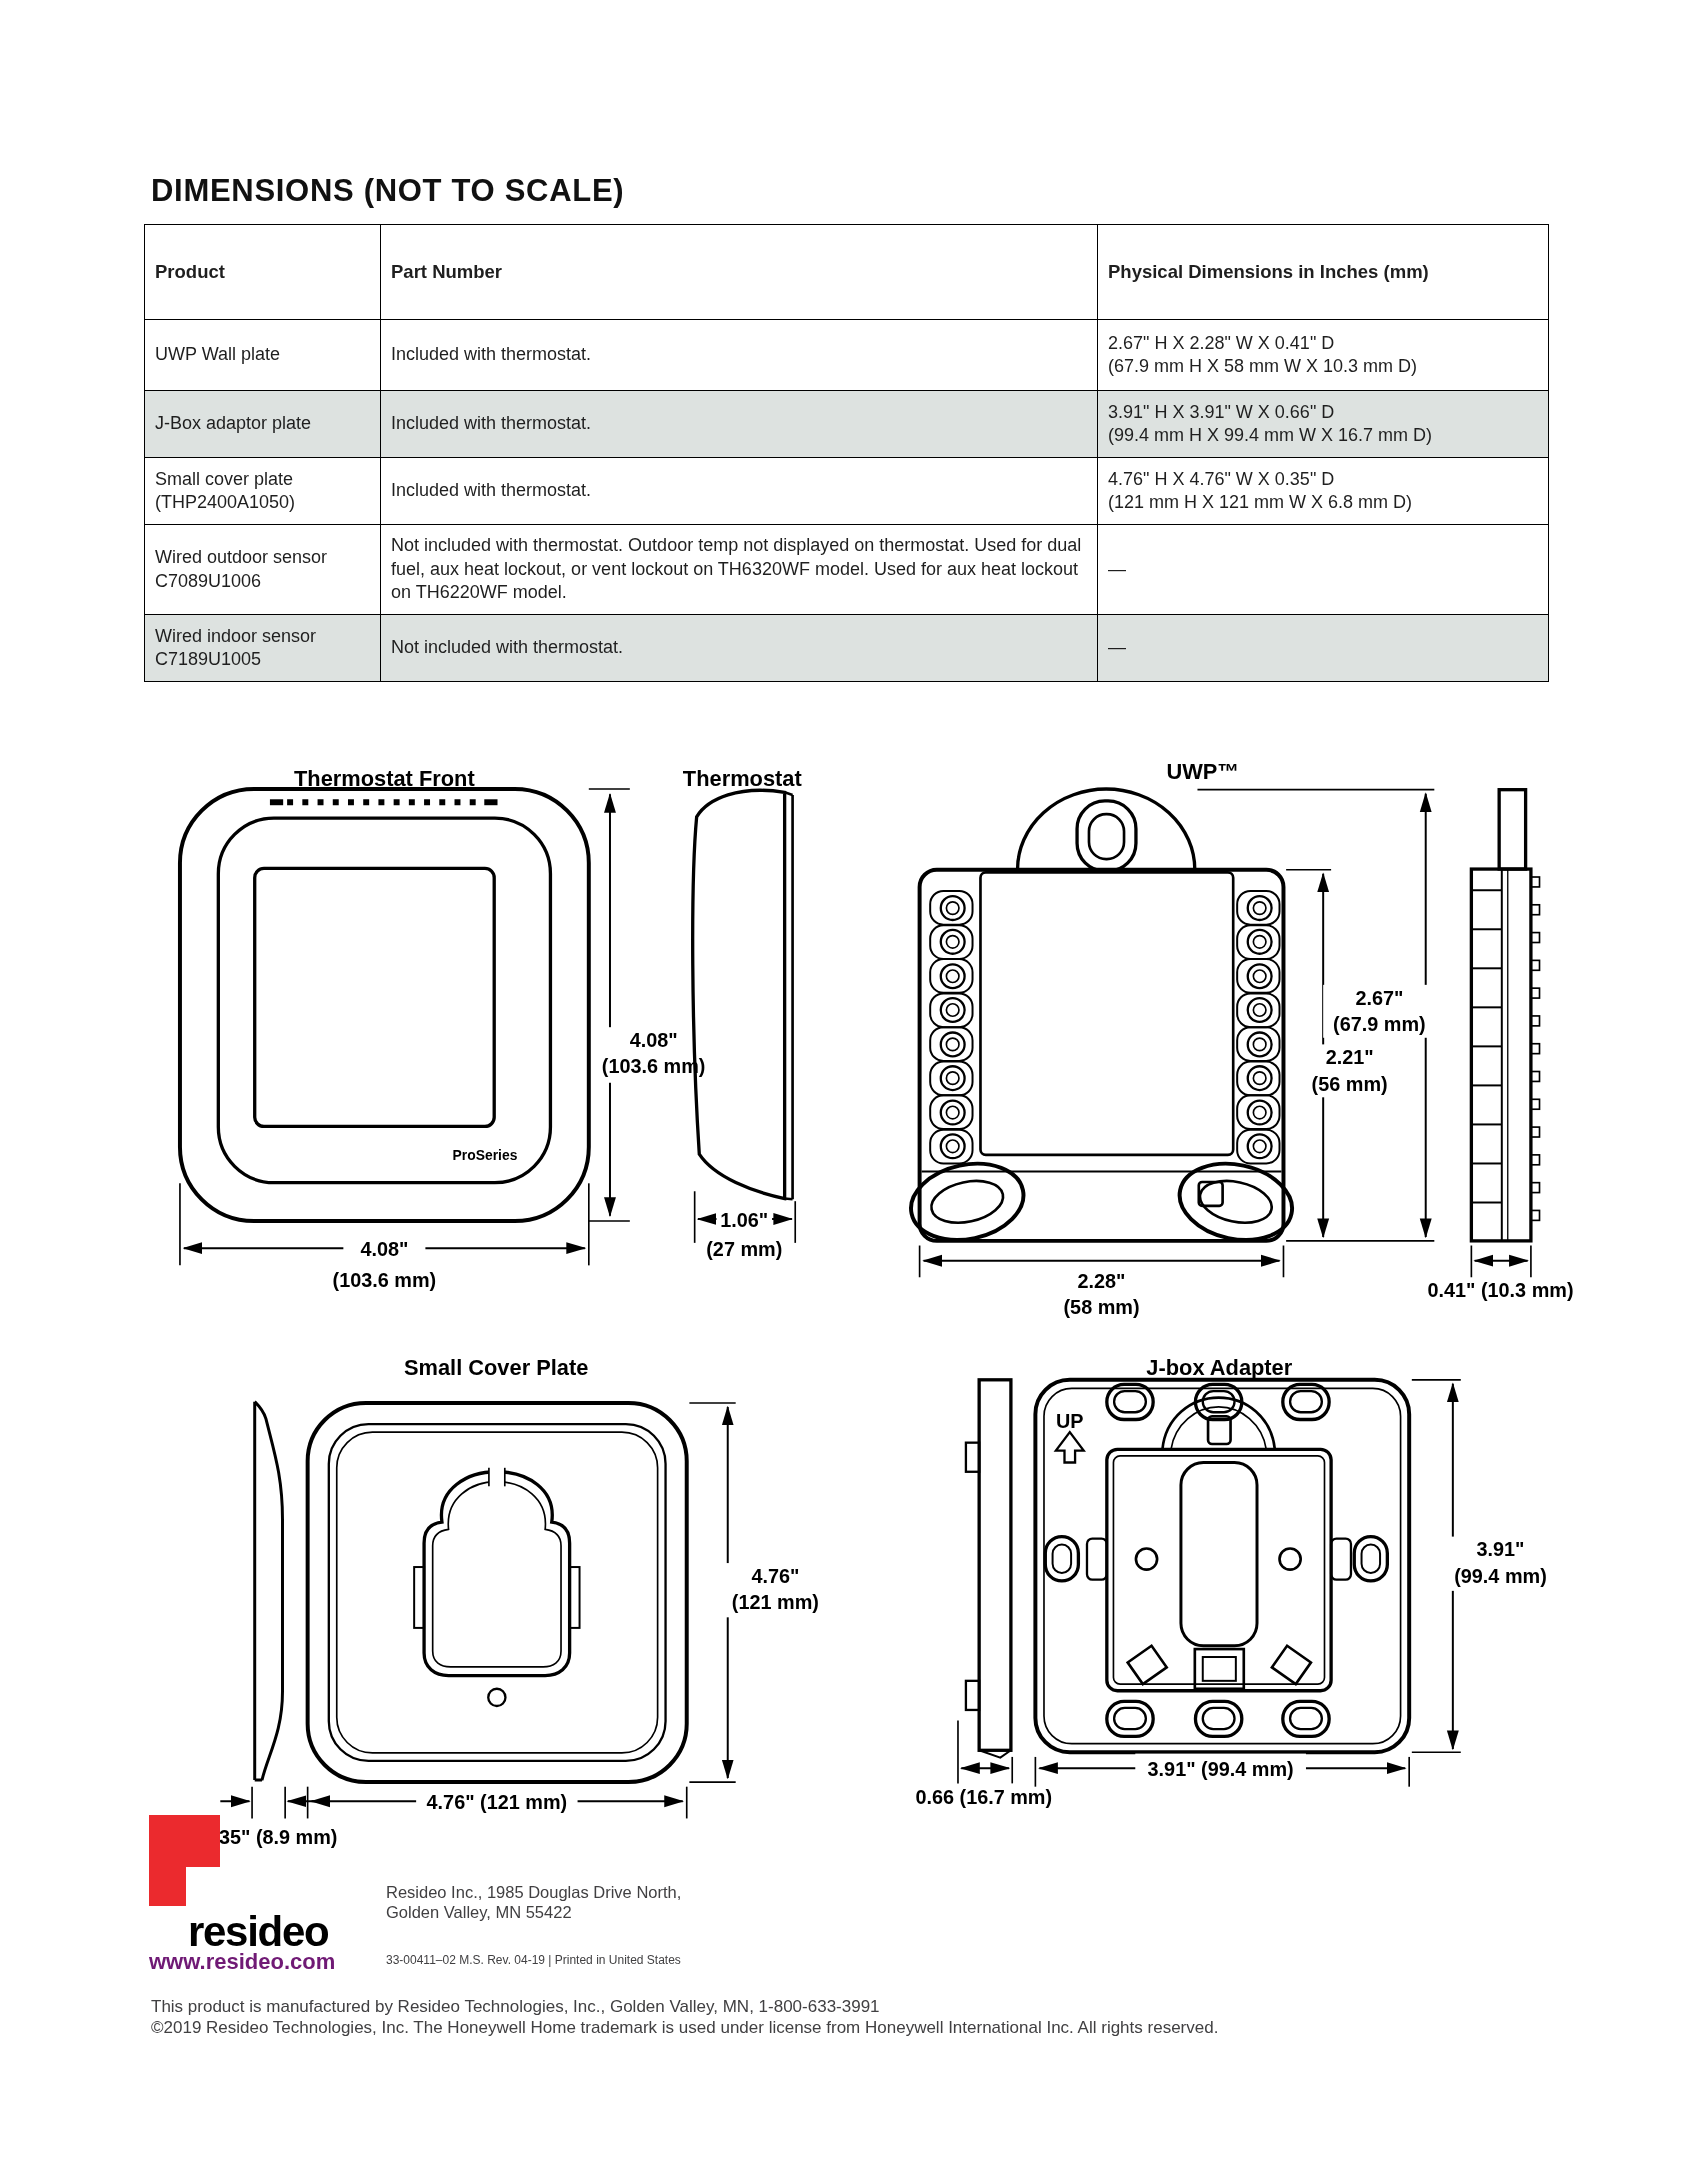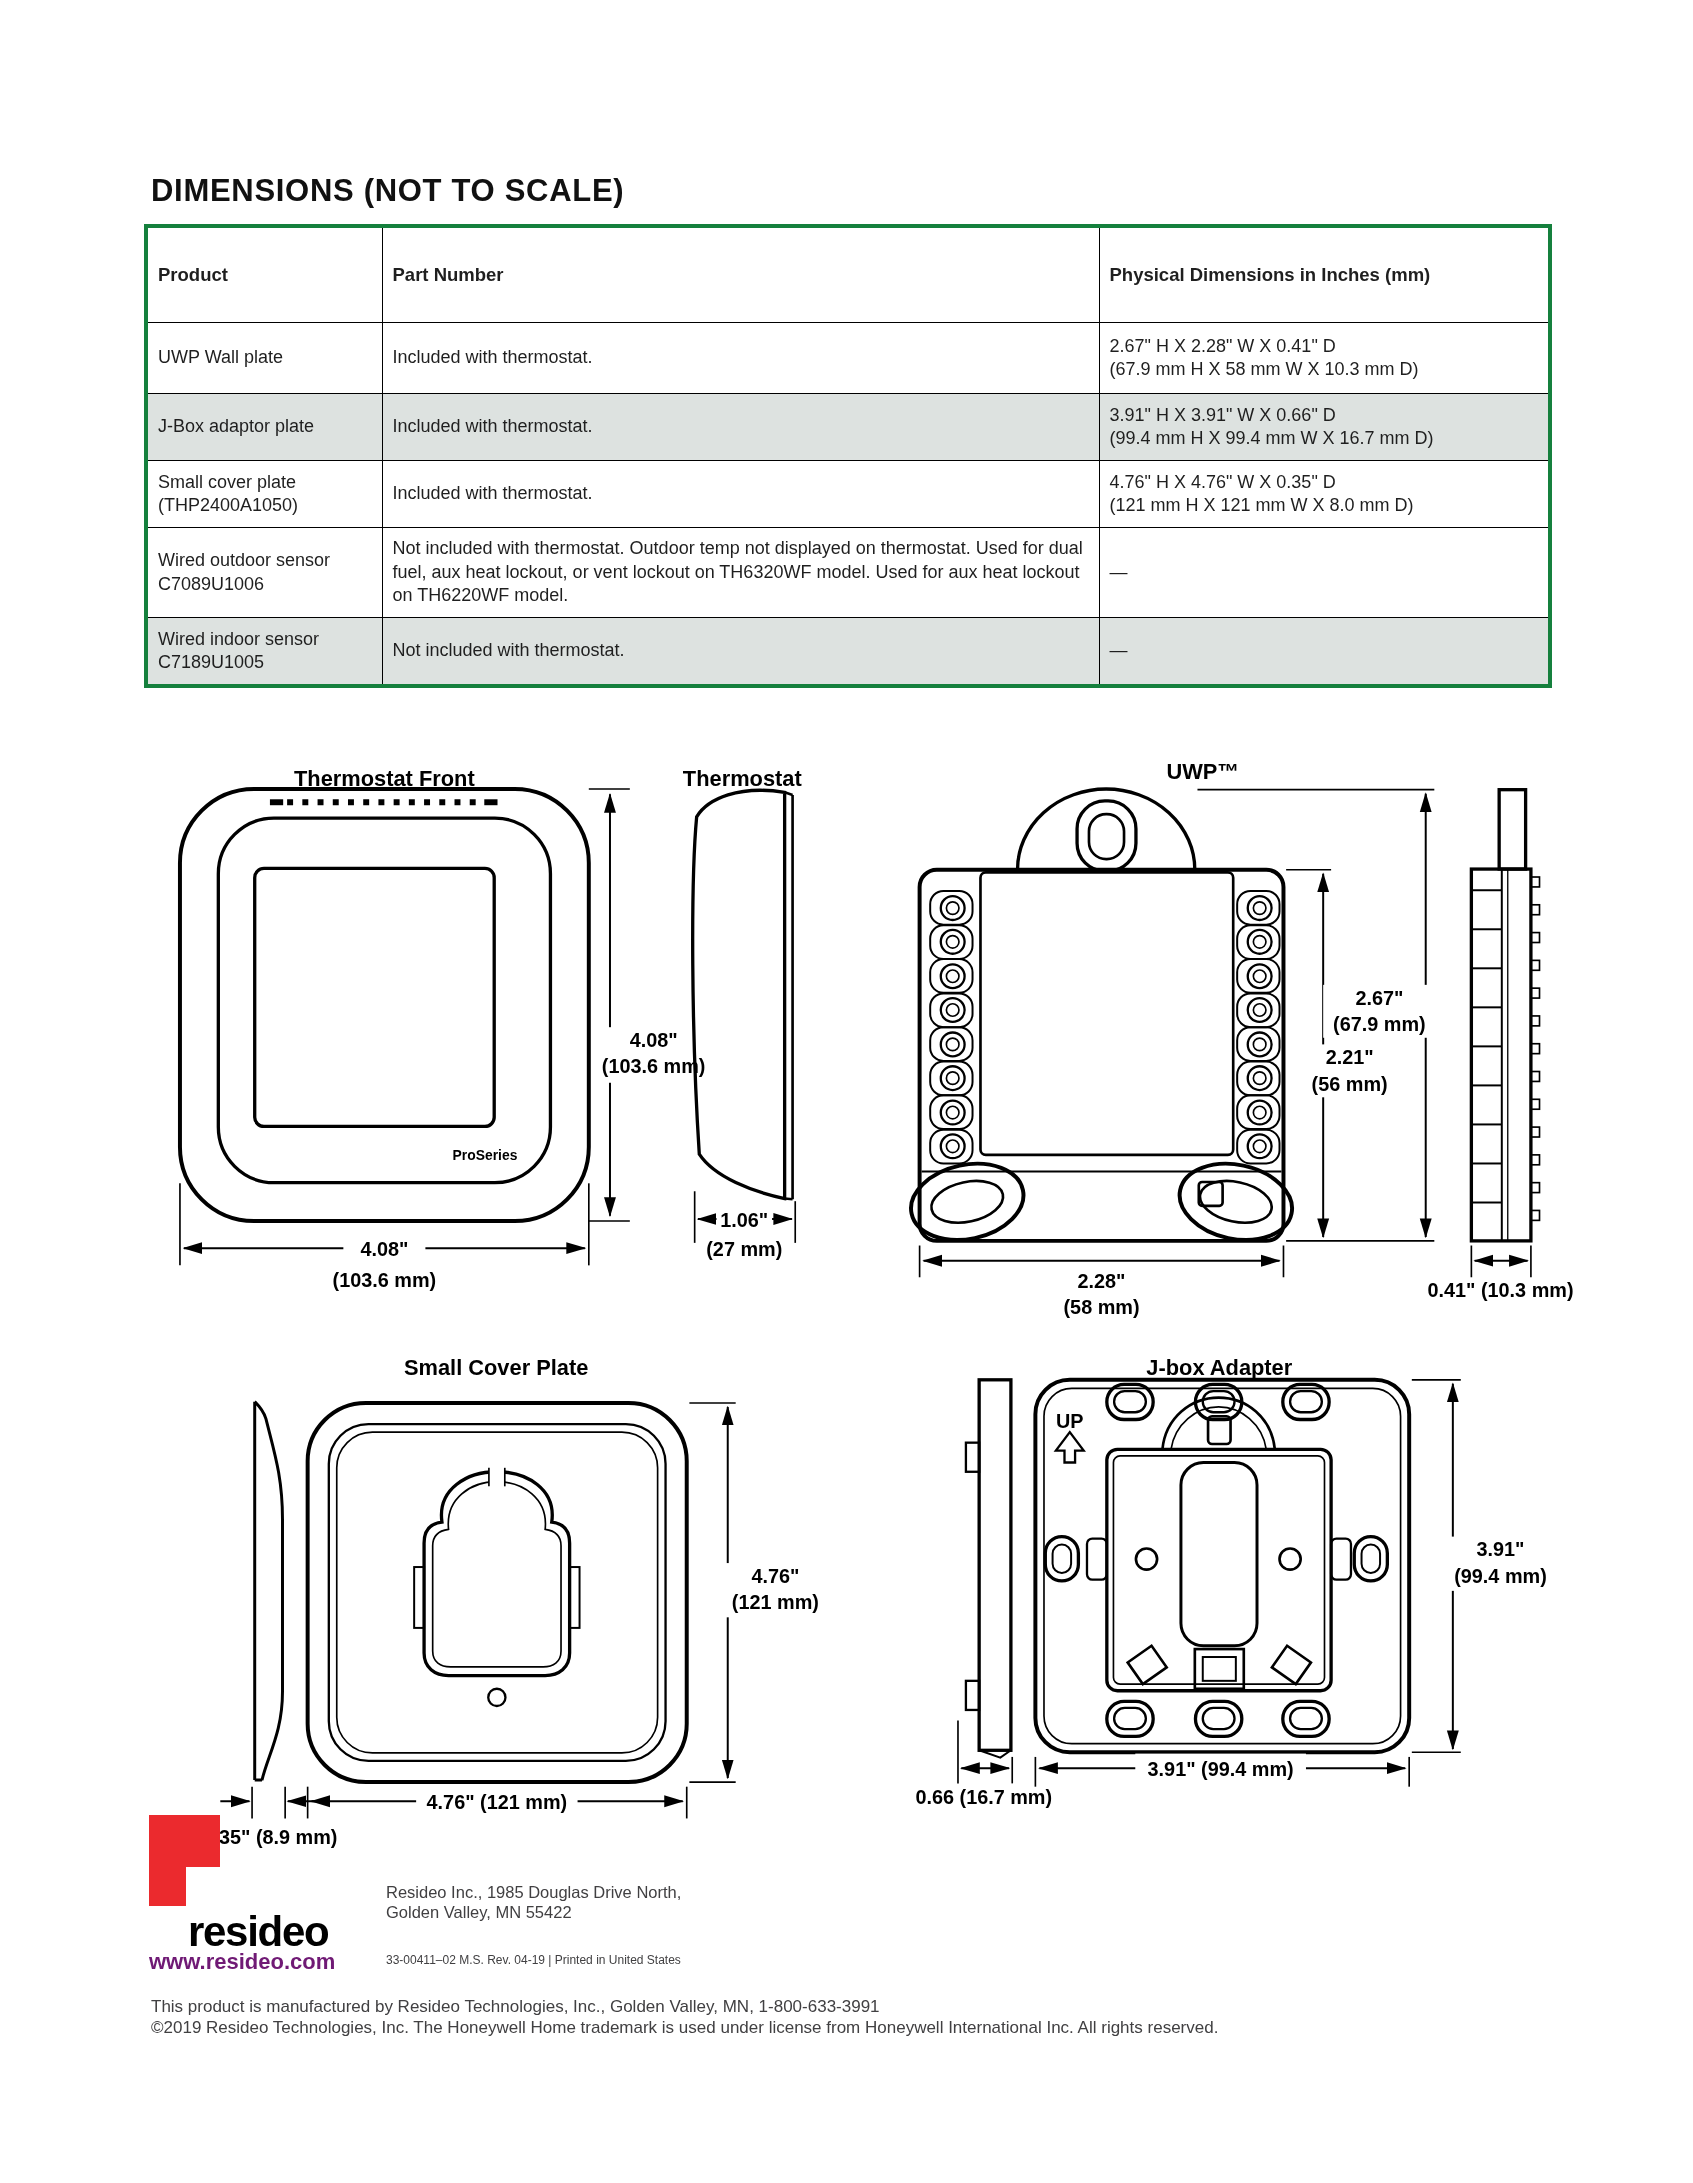--- a/index.html
+++ b/index.html
@@ -5,21 +5,21 @@
   html,body{margin:0;padding:0;background:#ffffff;}
   .page{position:relative;width:1693px;height:2183px;background:#fff;overflow:hidden;
         font-family:"Liberation Sans",sans-serif;color:#1a1a1a;}
   .page-title{position:absolute;left:151px;top:173px;margin:0;font-size:31px;font-weight:bold;
         letter-spacing:0.7px;color:#111;}
   
   .dim-table{position:absolute;left:144px;top:224px;width:1404px;border-collapse:collapse;
         table-layout:fixed;font-size:18px;line-height:1.3;color:#1f1f1f;}
   .dim-table th,.dim-table td{border:1.3px solid #000;vertical-align:middle;
         padding:4px 12px 4px 10px;text-align:left;font-weight:normal;}
-  .dim-table{border:4px solid #15803d;}
+  .dim-table{border:1px solid #15803d;}
   .dim-table th{font-weight:bold;font-size:18.5px;height:86px;}
   .col-product{width:236px;}
   .col-part{width:717px;}
   .col-dims{width:451px;}
   tr.shaded td{background:#dde2e0;}
   .h-r1 td{height:62px;}
   .h-r2 td{height:58px;}
   .h-r5 td{height:81px;}
   .cellline{display:block;}
   
@@ -84,21 +84,21 @@
           </td>
       </tr>
       <tr class="h-r2">
         <td>
             <span class="cellline">Small cover plate</span>
             <span class="cellline">(THP2400A1050)</span>
           </td>
         <td>Included with thermostat.</td>
         <td>
             <span class="cellline">4.76" H X 4.76" W X 0.35" D</span>
-            <span class="cellline">(121 mm H X 121 mm W X 8.0 mm D)</span>
+            <span class="cellline">(121 mm H X 121 mm W X 6.8 mm D)</span>
           </td>
       </tr>
       <tr class="h-r5">
         <td>
             <span class="cellline">Wired outdoor sensor</span>
             <span class="cellline">C7089U1006</span>
           </td>
         <td>Not included with thermostat. Outdoor temp not displayed on thermostat. Used for dual fuel, aux heat lockout, or vent lockout on TH6320WF model. Used for aux heat lockout on TH6220WF model.</td>
         <td>
             <span class="cellline">—</span>

